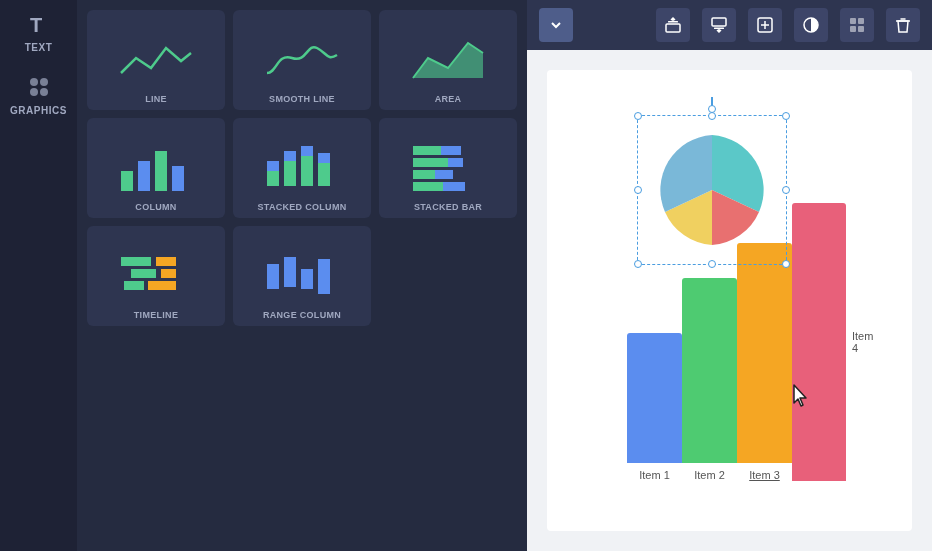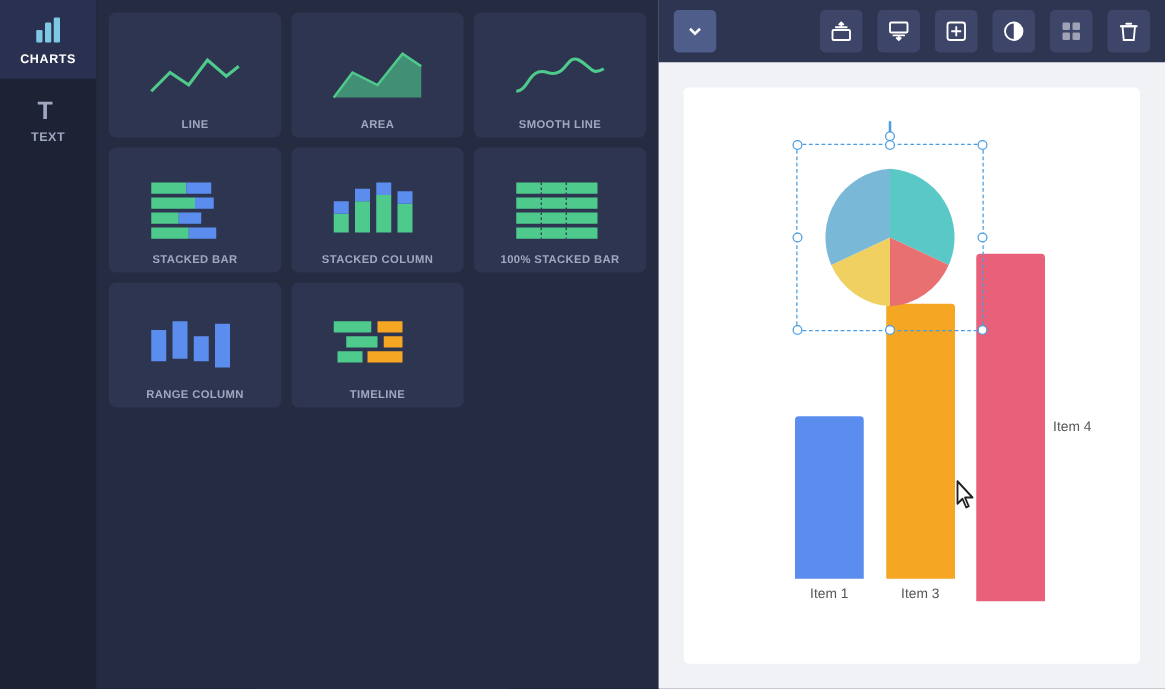--- a/index.html
+++ b/index.html
@@ -116,130 +116,129 @@
       align-items: center;
       justify-content: center;
       position: relative;
     }
   </style>
 </head>
 <body>
 
 <div class="sidebar">
 
-  <div class="sidebar-item active">
-    <svg viewBox="0 0 28 28" fill="none">
-      <rect x="4" y="14" width="5" height="10" rx="1" fill="#7ec8e3"></rect>
-      <rect x="11" y="8" width="5" height="16" rx="1" fill="#7ec8e3"></rect>
-      <rect x="18" y="4" width="5" height="20" rx="1" fill="#7ec8e3"></rect>
-    </svg>
-    <span>CHARTS</span>
-  </div>
 
 
   <div class="sidebar-item">
     <svg viewBox="0 0 28 28" fill="none">
       <text x="5" y="22" font-size="20" font-weight="bold" fill="#a0a8c0" font-family="Arial">T</text>
     </svg>
     <span>TEXT</span>
   </div>
 
+  <div class="sidebar-item">
+    <svg viewBox="0 0 28 28" fill="none">
+      <circle cx="9" cy="9" r="4" fill="#a0a8c0" opacity="0.7"></circle>
+      <circle cx="19" cy="9" r="4" fill="#a0a8c0" opacity="0.7"></circle>
+      <circle cx="9" cy="19" r="4" fill="#a0a8c0" opacity="0.7"></circle>
+      <circle cx="19" cy="19" r="4" fill="#a0a8c0" opacity="0.7"></circle>
+    </svg>
+    <span>GRAPHICS</span>
+  </div>
 </div>
 
 <div class="chart-panel">
   <div class="chart-grid">
 
     <div class="chart-tile">
       <svg viewBox="0 0 80 55">
           <polyline points="5,40 20,25 35,35 50,15 65,28 75,20" fill="none" stroke="#4ecb8c" stroke-width="2.5"></polyline>
         </svg>
       <span>LINE</span>
     </div>
 
     <div class="chart-tile">
       <svg viewBox="0 0 80 55">
-        <path d="M5,45 L20,25 L40,35 L60,10 L75,20 L75,45 Z" fill="#4ecb8c" opacity="0.6"></path>
-        <polyline points="5,45 20,25 40,35 60,10 75,20" fill="none" stroke="#4ecb8c" stroke-width="2"></polyline>
-      </svg>
-      <span>AREA</span>
-    </div>
-
-    <div class="chart-tile">
-      <svg viewBox="0 0 80 55">
           <path d="M5,40 C15,40 15,20 30,25 C45,30 45,10 55,15 C65,20 65,28 75,22" fill="none" stroke="#4ecb8c" stroke-width="2.5"></path>
         </svg>
       <span>SMOOTH LINE</span>
     </div>
 
-
-
+    <div class="chart-tile">
+      <svg viewBox="0 0 80 55">
+        <path d="M5,45 L20,25 L40,35 L60,10 L75,20 L75,45 Z" fill="#4ecb8c" opacity="0.6"></path>
+        <polyline points="5,45 20,25 40,35 60,10 75,20" fill="none" stroke="#4ecb8c" stroke-width="2"></polyline>
+      </svg>
+      <span>AREA</span>
+    </div>
+
+
+    <div class="chart-tile">
+      <svg viewBox="0 0 80 55">
+        <rect x="5" y="30" width="12" height="20" fill="#4ecb8c"></rect>
+        <rect x="22" y="20" width="12" height="30" fill="#5b8def"></rect>
+        <rect x="39" y="10" width="12" height="40" fill="#4ecb8c"></rect>
+        <rect x="56" y="25" width="12" height="25" fill="#5b8def"></rect>
+      </svg>
+      <span>COLUMN</span>
+    </div>
+
+
+    <div class="chart-tile">
+      <svg viewBox="0 0 80 55">
+        <rect x="5" y="30" width="12" height="15" fill="#4ecb8c"></rect>
+        <rect x="5" y="20" width="12" height="10" fill="#5b8def"></rect>
+        <rect x="22" y="20" width="12" height="25" fill="#4ecb8c"></rect>
+        <rect x="22" y="10" width="12" height="10" fill="#5b8def"></rect>
+        <rect x="39" y="15" width="12" height="30" fill="#4ecb8c"></rect>
+        <rect x="39" y="5" width="12" height="10" fill="#5b8def"></rect>
+        <rect x="56" y="22" width="12" height="23" fill="#4ecb8c"></rect>
+        <rect x="56" y="12" width="12" height="10" fill="#5b8def"></rect>
+      </svg>
+      <span>STACKED COLUMN</span>
+    </div>
 
     <div class="chart-tile">
       <svg viewBox="0 0 80 55">
         <rect x="5" y="5" width="28" height="9" fill="#4ecb8c"></rect>
         <rect x="33" y="5" width="20" height="9" fill="#5b8def"></rect>
         <rect x="5" y="17" width="35" height="9" fill="#4ecb8c"></rect>
         <rect x="40" y="17" width="15" height="9" fill="#5b8def"></rect>
         <rect x="5" y="29" width="22" height="9" fill="#4ecb8c"></rect>
         <rect x="27" y="29" width="18" height="9" fill="#5b8def"></rect>
         <rect x="5" y="41" width="30" height="9" fill="#4ecb8c"></rect>
         <rect x="35" y="41" width="22" height="9" fill="#5b8def"></rect>
       </svg>
       <span>STACKED BAR</span>
     </div>
 
-    <div class="chart-tile">
-      <svg viewBox="0 0 80 55">
-        <rect x="5" y="30" width="12" height="15" fill="#4ecb8c"></rect>
-        <rect x="5" y="20" width="12" height="10" fill="#5b8def"></rect>
-        <rect x="22" y="20" width="12" height="25" fill="#4ecb8c"></rect>
-        <rect x="22" y="10" width="12" height="10" fill="#5b8def"></rect>
-        <rect x="39" y="15" width="12" height="30" fill="#4ecb8c"></rect>
-        <rect x="39" y="5" width="12" height="10" fill="#5b8def"></rect>
-        <rect x="56" y="22" width="12" height="23" fill="#4ecb8c"></rect>
-        <rect x="56" y="12" width="12" height="10" fill="#5b8def"></rect>
-      </svg>
-      <span>STACKED COLUMN</span>
-    </div>
-
-
-    <div class="chart-tile">
-      <svg viewBox="0 0 80 55">
-        <rect x="5" y="5" width="65" height="9" fill="#4ecb8c"></rect>
-        <rect x="5" y="17" width="65" height="9" fill="#4ecb8c"></rect>
-        <rect x="5" y="29" width="65" height="9" fill="#4ecb8c"></rect>
-        <rect x="5" y="41" width="65" height="9" fill="#4ecb8c"></rect>
-        <line x1="25" y1="5" x2="25" y2="50" stroke="#2e3550" stroke-width="1" stroke-dasharray="2,2"></line>
-        <line x1="45" y1="5" x2="45" y2="50" stroke="#2e3550" stroke-width="1" stroke-dasharray="2,2"></line>
-      </svg>
-      <span>100% STACKED BAR</span>
-    </div>
-
-    <div class="chart-tile">
-      <svg viewBox="0 0 80 55">
-        <rect x="5" y="15" width="12" height="25" fill="#5b8def"></rect>
-        <rect x="22" y="8" width="12" height="30" fill="#5b8def"></rect>
-        <rect x="39" y="20" width="12" height="20" fill="#5b8def"></rect>
-        <rect x="56" y="10" width="12" height="35" fill="#5b8def"></rect>
-      </svg>
-      <span>RANGE COLUMN</span>
-    </div>
+
 
     <div class="chart-tile">
       <svg viewBox="0 0 80 55">
         <rect x="5" y="8" width="30" height="9" fill="#4ecb8c"></rect>
         <rect x="40" y="8" width="20" height="9" fill="#f5a623"></rect>
         <rect x="15" y="20" width="25" height="9" fill="#4ecb8c"></rect>
         <rect x="45" y="20" width="15" height="9" fill="#f5a623"></rect>
         <rect x="8" y="32" width="20" height="9" fill="#4ecb8c"></rect>
         <rect x="32" y="32" width="28" height="9" fill="#f5a623"></rect>
       </svg>
       <span>TIMELINE</span>
     </div>
 
+    <div class="chart-tile">
+      <svg viewBox="0 0 80 55">
+        <rect x="5" y="15" width="12" height="25" fill="#5b8def"></rect>
+        <rect x="22" y="8" width="12" height="30" fill="#5b8def"></rect>
+        <rect x="39" y="20" width="12" height="20" fill="#5b8def"></rect>
+        <rect x="56" y="10" width="12" height="35" fill="#5b8def"></rect>
+      </svg>
+      <span>RANGE COLUMN</span>
+    </div>
+
   </div>
 </div>
 
 <div class="main-canvas">
   <div class="toolbar">
 
     <button class="toolbar-btn accent">
       <svg width="14" height="14" viewBox="0 0 14 14" fill="none">
         <path d="M3 5 L7 9 L11 5" stroke="white" stroke-width="2" fill="none"></path>
       </svg>
@@ -297,24 +296,28 @@
   <div class="canvas-area">
     <div class="canvas-content">
 
       <div style="position:absolute; bottom:50px; left:80px; right:30px; height:320px; display:flex; align-items:flex-end; justify-content:space-around;">
 
         <div style="display:flex;flex-direction:column;align-items:center;gap:6px;">
           <div style="width:55px;height:130px;background:#5b8def;border-radius:3px 3px 0 0;"></div>
           <span style="font-size:11px;color:#555;">Item 1</span>
         </div>
 
+        <div style="display:flex;flex-direction:column;align-items:center;gap:6px;">
+          <div style="width:55px;height:185px;background:#4ecb71;border-radius:3px 3px 0 0;"></div>
+          <span style="font-size:11px;color:#555;">Item 2</span>
+        </div>
 
         <div style="display:flex;flex-direction:column;align-items:center;gap:6px;position:relative;">
           <div style="width:55px;height:220px;background:#f5a623;border-radius:3px 3px 0 0;"></div>
-          <span style="font-size:11px;color:#555;">Item 3</span>
+          <span style="font-size:11px;color:#555;text-decoration:underline;">Item 3</span>
 
           <div style="position:absolute;top:140px;right:-20px;font-size:22px;color:#222;line-height:1;">
             <svg width="22" height="26" viewBox="0 0 22 26">
               <path d="M4 2 L4 20 L8 16 L11 23 L13 22 L10 15 L16 15 Z" fill="white" stroke="#222" stroke-width="1.5" stroke-linejoin="round"></path>
             </svg>
           </div>
         </div>
 
         <div style="display:flex;flex-direction:row;align-items:center;gap:6px;">
           <div style="width:55px;height:278px;background:#e8607a;border-radius:3px 3px 0 0;"></div>

